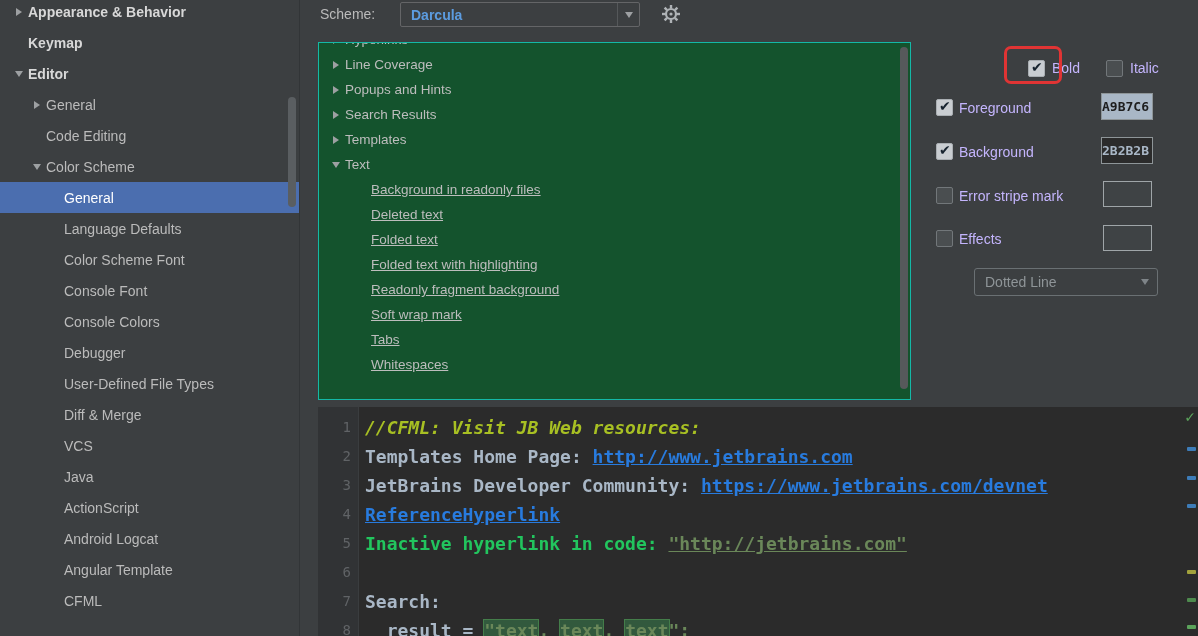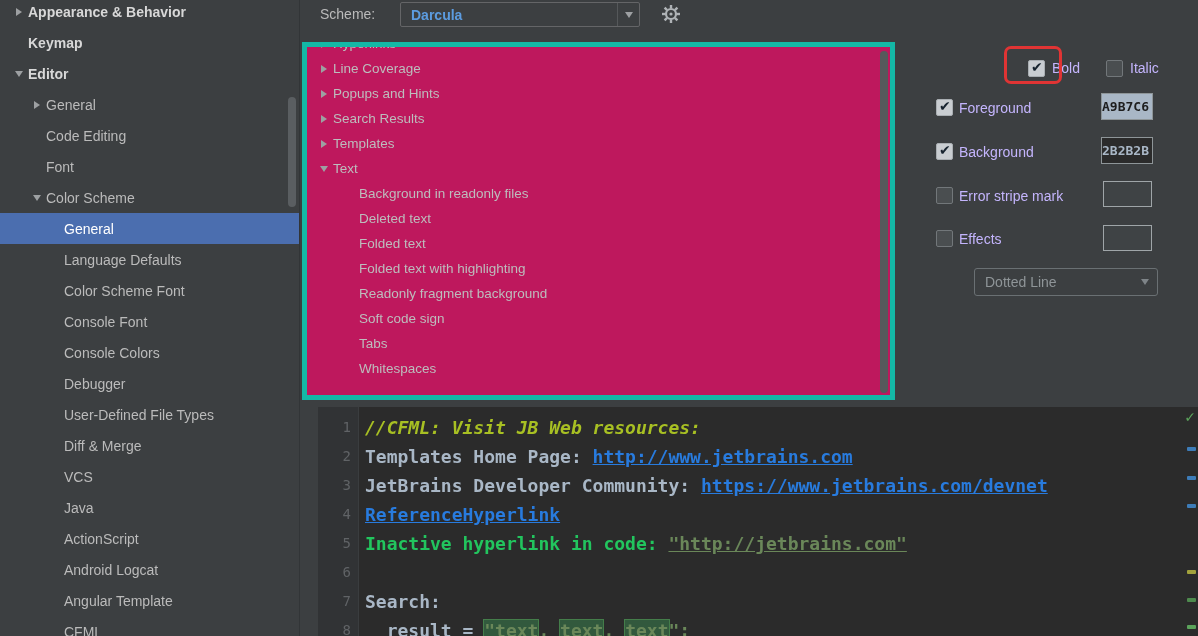--- a/index.html
+++ b/index.html
@@ -28,27 +28,27 @@
   .scheme-label { position:absolute; left:320px; top:6px; font-size:14px; color:#BBBBBB; }
   .combo { position:absolute; left:400px; top:2px; width:240px; height:25px;
            background:#3C3F41; border:1px solid #646567; border-radius:2px;
            display:flex; align-items:center; cursor:pointer; }
   .combo-value { flex:1; padding-left:10px; font-size:14px; font-weight:bold; color:#5C9CE0; }
   .combo-btn { width:22px; height:100%; display:flex; align-items:center; justify-content:center;
                border-left:1px solid #55585A; }
   .gear { position:absolute; left:660px; top:3px; width:22px; height:22px; cursor:pointer; }
 
   
-  .options { position:absolute; left:302px; top:42px; width:593px; height:358px;
-             background:#be185d; border:5px solid #14b8a6; overflow:hidden; }
+  .options { position:absolute; left:318px; top:42px; width:593px; height:358px;
+             background:#14532d; border:1px solid #14b8a6; overflow:hidden; }
   .opt-row { display:flex; align-items:center; height:25px; font-size:13.5px;
              color:#BDBDBD; cursor:pointer; white-space:nowrap; }
   .opt-row.selected { background:#0C3C60; color:#CBD5DF; }
   .opt-row.clipped { margin-top:-16px; }
-  .olvl0 { padding-left:8px; } .olvl1 { padding-left:34px; }
+  .olvl0 { padding-left:8px; } .olvl1 { padding-left:34px;text-decoration:underline; }
   .opt-scroll { position:absolute; right:2px; top:4px; width:8px; height:342px;
                 background:#56595B; border-radius:4px; }
 
   
   .cb { position:absolute; width:17px; height:17px; background:#4A4E50;
         border:1px solid #72777A; border-radius:2px; cursor:pointer; }
   .cb.checked { background:#C9CDD1; border-color:#A9AEB2; }
   .cb.checked::after { content:"✔"; position:absolute; left:2px; top:-2px;
         font-family:"DejaVu Sans", sans-serif; font-size:14px; font-weight:bold; color:#17232F; }
   .attr-label { position:absolute; font-size:14px; color:#c4b5fd; white-space:nowrap; }
@@ -108,24 +108,20 @@
           <span class="arrow-slot">
             <span class="tri-r"></span>
           </span>
           <span>General</span>
         </div>
         <div class="tree-row lvl1">
           <span class="arrow-slot"></span>
           <span>Code Editing</span>
         </div>
         <div class="tree-row lvl1">
-          <span class="arrow-slot"></span>
-          <span>Font</span>
-        </div>
-        <div class="tree-row lvl1">
           <span class="arrow-slot">
             <span class="tri-d"></span>
           </span>
           <span>Color Scheme</span>
         </div>
         <div class="tree-row lvl2 selected">
           <span class="arrow-slot"></span>
           <span>General</span>
         </div>
         <div class="tree-row lvl2">
@@ -261,21 +257,21 @@
         <div class="opt-row olvl1">
           <span class="arrow-slot"></span>
           <span>Folded text with highlighting</span>
         </div>
         <div class="opt-row olvl1">
           <span class="arrow-slot"></span>
           <span>Readonly fragment background</span>
         </div>
         <div class="opt-row olvl1">
           <span class="arrow-slot"></span>
-          <span>Soft code sign</span>
+          <span>Soft wrap mark</span>
         </div>
         <div class="opt-row olvl1">
           <span class="arrow-slot"></span>
           <span>Tabs</span>
         </div>
         <div class="opt-row olvl1">
           <span class="arrow-slot"></span>
           <span>Whitespaces</span>
         </div>
       </div>

